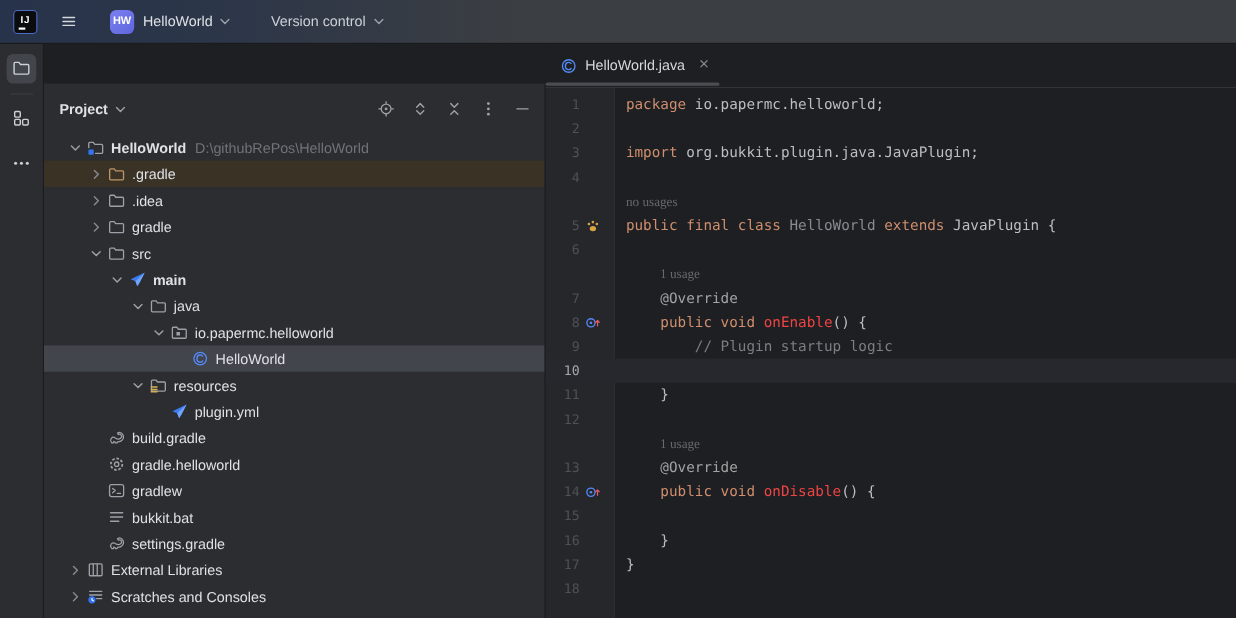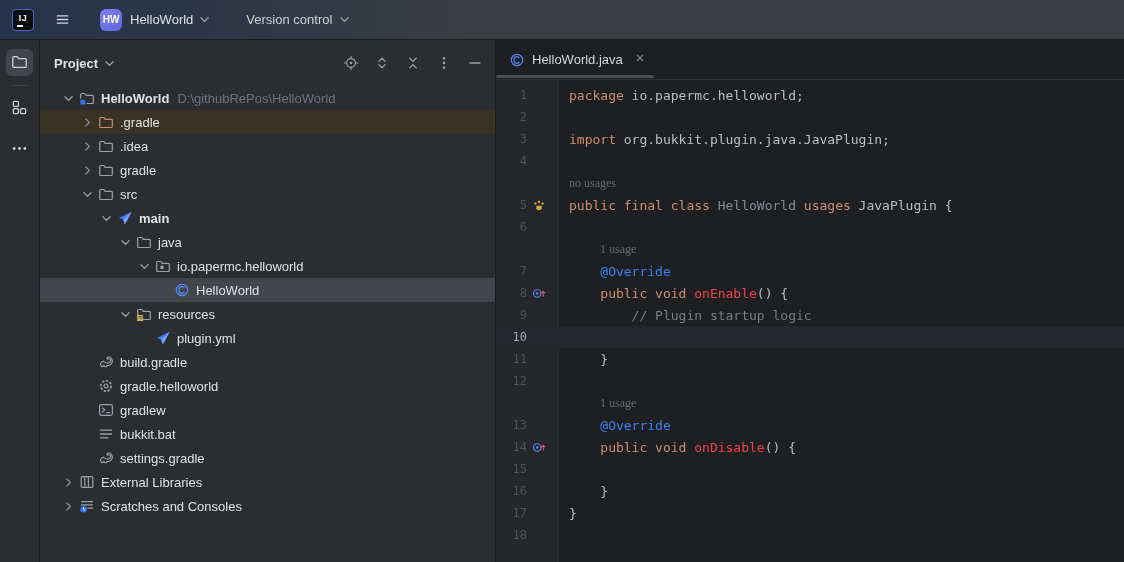--- a/index.html
+++ b/index.html
@@ -32,21 +32,21 @@
 
   
   .stripe{width:40px;flex:none;background:#2B2D30;border-right:1px solid #1A1B1D;
     display:flex;flex-direction:column;align-items:center;padding-top:9px;}
   .stripe-btn{width:27px;height:27px;border-radius:6px;display:flex;align-items:center;justify-content:center;}
   .stripe-btn.active{background:#43454C;}
   .stripe-btn svg{width:17px;height:17px;}
   .stripe-div{width:20px;height:1px;background:#3C3E43;margin:9px 0;}
 
   
-  .panel{width:456px;flex:none;background:#2B2D30;border-right:1px solid #1A1B1D;display:flex;flex-direction:column;}
+  .panel{width:456px;flex:none;background:#2B2D30;border-right:1px solid #1A1B1D;display:flex;flex-direction:column;margin-top:36px;}
   .panel-header{height:46px;flex:none;display:flex;align-items:center;padding:0 12px 0 14px;}
   .panel-title{font-weight:600;color:#DFE1E5;}
   .panel-header .icon14{margin-left:4px;}
   .ph-icons{margin-left:auto;display:flex;align-items:center;gap:15px;}
   .ph-icons .icon16{width:16px;height:16px;display:flex;align-items:center;justify-content:center;}
   .ph-icons .icon16 svg{width:16px;height:16px;}
 
   .tree{flex:1;overflow:hidden;}
   .trow{height:24px;display:flex;align-items:center;padding-left:calc(19px + var(--d) * 19px);white-space:nowrap;}
   .trow.drop{background:#3B3226;}
@@ -75,21 +75,21 @@
   .crow.caret{background:#26282E;}
   .lnum{width:31px;flex:none;text-align:right;color:#4E5157;font-size:12px;font-family:"DejaVu Sans Mono",monospace;}
   .crow.caret .lnum{color:#A6A9B0;}
   .gicon{width:32px;flex:none;display:flex;align-items:center;padding-left:5px;}
   .gicon svg{width:14px;height:13px;}
   .ltext{padding-left:10px;white-space:pre;}
   .inlay-text{padding-left:10px;margin-left:calc(var(--ind) * 31px);color:#66696F;font-family:Liberation Serif, serif;font-size:12px;}
   .tk-kw{color:#CF8E6D;}
   .tk-plain{color:#BCBEC4;}
   .tk-method{color:#ef4444;}
-  .tk-ann{color:#3b82f6;}
+  .tk-ann{color:#a3a3a3;}
   .tk-cmt{color:#7A7E85;}
   .tk-dim{color:#878B93;}
 </style>
 </head>
 <body>
 
 <div class="app">
 
   <div class="topbar">
     <div class="ij-logo">
@@ -469,21 +469,21 @@
             <span class="gicon">
               <svg viewBox="0 0 14 13">
                 <g fill="#D9A343">
                   <circle cx="3.4" cy="4.6" r="1.2"></circle>
                   <circle cx="7" cy="2.9" r="1.2"></circle>
                   <circle cx="10.6" cy="4.6" r="1.2"></circle>
                   <ellipse cx="7" cy="8.8" rx="2.9" ry="2.4"></ellipse>
                 </g>
               </svg>
             </span>
-            <span class="ltext"><span class="tk-kw">public final class </span><span class="tk-dim">HelloWorld</span><span class="tk-plain"> </span><span class="tk-kw">usages</span><span class="tk-plain"> JavaPlugin {</span></span>
+            <span class="ltext"><span class="tk-kw">public final class </span><span class="tk-dim">HelloWorld</span><span class="tk-plain"> </span><span class="tk-kw">extends</span><span class="tk-plain"> JavaPlugin {</span></span>
           </div>
           <div class="crow">
             <span class="lnum">6</span>
             <span class="gicon"></span>
             <span class="ltext"></span>
           </div>
           <div class="crow">
             <span class="lnum"></span>
             <span class="gicon"></span>
             <span class="inlay-text" style="--ind: 1;">1 usage</span>

